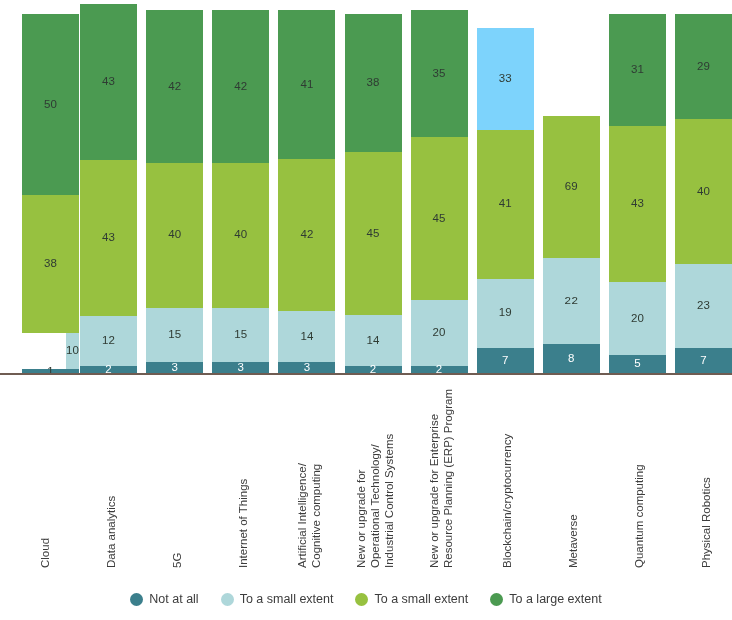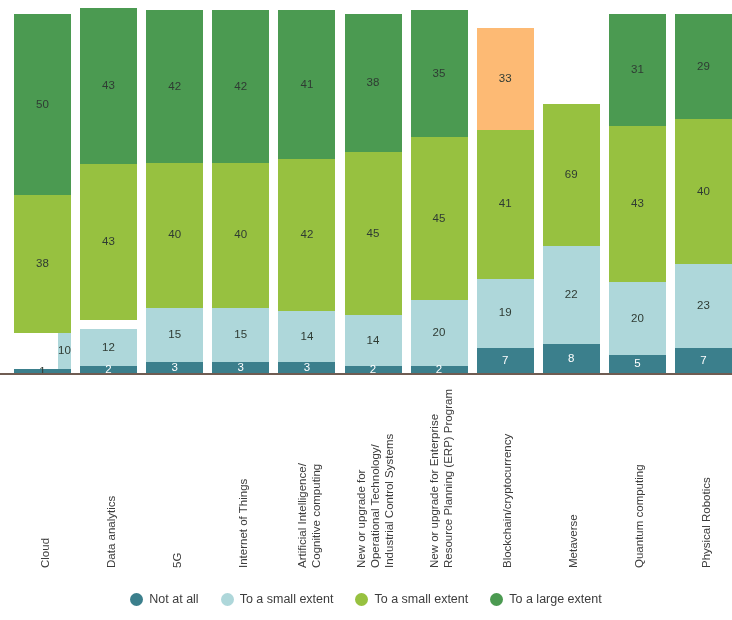--- a/index.html
+++ b/index.html
@@ -127,42 +127,42 @@
     color: #3c3c3c;
     white-space: nowrap;
   }
 </style>
 </head>
 <body>
 
 <div id="chart-root">
 
   <div id="plot-area">
-      <div class="bar-column" style="left: 14px; width: 57px; text-align: right;">
+      <div class="bar-column" style="left: 22px; width: 57px; text-align: right;">
         <div class="bar-segment" style="background: rgb(75, 154, 81); height: 181.5px; flex: 0 0 auto;">
           <span class="seg-label dark">50</span>
         </div>
         <div class="bar-segment" style="background: rgb(151, 193, 64); height: 137.94px; flex: 0 0 auto;">
           <span class="seg-label dark">38</span>
         </div>
         <div class="bar-segment" style="background: rgb(174, 215, 218); height: 36.3px; flex: 0 0 auto; margin-left: 44px;">
           <span class="seg-label dark">10</span>
         </div>
         <div class="bar-segment" style="background: rgb(59, 127, 140); height: 3.63px; flex: 0 0 auto;">
           <span class="seg-label light" style="position: absolute; top: -3px; color: rgb(47, 59, 51);">1</span>
         </div>
       </div>
       <div class="bar-column" style="left: 80.1px; width: 57px;">
         <div class="bar-segment" style="background: rgb(75, 154, 81); height: 156.09px; flex: 0 0 auto;">
           <span class="seg-label dark">43</span>
         </div>
         <div class="bar-segment" style="background: rgb(151, 193, 64); height: 156.09px; flex: 0 0 auto;">
           <span class="seg-label dark">43</span>
         </div>
-        <div class="bar-segment" style="background: rgb(174, 215, 218); height: 37px; flex: 0 0 auto; margin-top: 9px;">
+        <div class="bar-segment" style="background: rgb(174, 215, 218); height: 50px; flex: 0 0 auto;">
           <span class="seg-label dark">12</span>
         </div>
         <div class="bar-segment" style="background: rgb(59, 127, 140); height: 7.26px; flex: 0 0 auto;">
           <span class="seg-label light">2</span>
         </div>
       </div>
       <div class="bar-column" style="left: 146.2px; width: 57px;">
         <div class="bar-segment" style="background: rgb(75, 154, 81); height: 152.46px; flex: 0 0 auto;">
           <span class="seg-label dark">42</span>
         </div>
@@ -226,38 +226,38 @@
           <span class="seg-label dark">45</span>
         </div>
         <div class="bar-segment" style="background: rgb(174, 215, 218); height: 65.34px; flex: 0 0 auto;">
           <span class="seg-label dark">20</span>
         </div>
         <div class="bar-segment" style="background: rgb(59, 127, 140); height: 7.26px; flex: 0 0 auto;">
           <span class="seg-label light">2</span>
         </div>
       </div>
       <div class="bar-column" style="left: 476.7px; width: 57px;">
-        <div class="bar-segment" style="background: #fdba74; height: 102px; flex: 0 0 auto;">
+        <div class="bar-segment" style="background: #7dd3fc; height: 102px; flex: 0 0 auto;">
           <span class="seg-label dark">33</span>
         </div>
         <div class="bar-segment" style="background: rgb(151, 193, 64); height: 148.83px; flex: 0 0 auto;">
           <span class="seg-label dark">41</span>
         </div>
         <div class="bar-segment" style="background: rgb(174, 215, 218); height: 68.97px; flex: 0 0 auto; align-items: center;">
           <span class="seg-label dark">19</span>
         </div>
         <div class="bar-segment" style="background: rgb(59, 127, 140); height: 25.41px; flex: 0 0 auto;">
           <span class="seg-label light">7</span>
         </div>
       </div>
       <div class="bar-column" style="left: 542.8px; width: 57px;">
         <div class="bar-segment" style="background: rgb(151, 193, 64); height: 141.57px; flex: 0 0 auto;">
           <span class="seg-label dark">69</span>
         </div>
-        <div class="bar-segment" style="background: rgb(174, 215, 218); height: 98px; flex: 0 0 auto;">
+        <div class="bar-segment" style="background: rgb(174, 215, 218); height: 86px; flex: 0 0 auto; font-family: Liberation Mono, monospace;">
           <span class="seg-label dark">22</span>
         </div>
         <div class="bar-segment" style="background: rgb(59, 127, 140); height: 29.04px; flex: 0 0 auto;">
           <span class="seg-label light">8</span>
         </div>
       </div>
       <div class="bar-column" style="left: 608.9px; width: 57px;">
         <div class="bar-segment" style="background: rgb(75, 154, 81); height: 112.53px; flex: 0 0 auto;">
           <span class="seg-label dark">31</span>
         </div>

